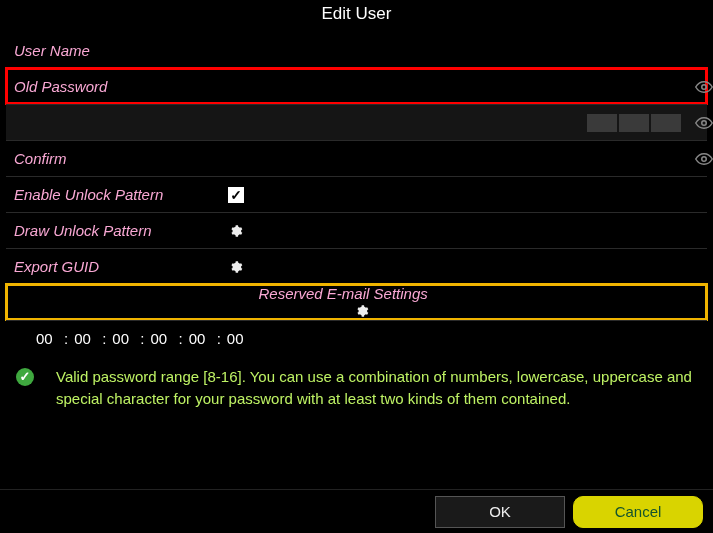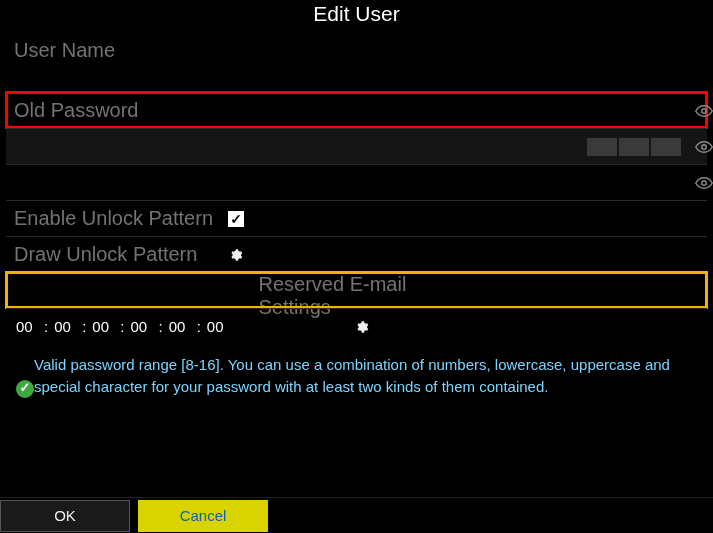--- a/index.html
+++ b/index.html
@@ -1,43 +1,43 @@
 <!DOCTYPE html>
 <html><head>
 <meta charset="utf-8">
 <style>
   * { box-sizing: border-box; margin: 0; padding: 0; }
   html, body { width: 713px; height: 533px; background: #000; color: #e0e0e0; font-family: Arial, sans-serif; font-size: 15px; overflow: hidden; }
   .window { width: 713px; height: 533px; display: flex; flex-direction: column; }
-  .titlebar { height: 28px; line-height: 28px; text-align: center; color: #fff; font-size: 21px; }
+  .titlebar { height: 28px; line-height: 28px; text-align: center; color: #fff; font-size: 17px; }
   .content { flex: 1; padding: 4px 6px 0 6px; }
   .row { display: flex; align-items: center; height: 36px; border-top: 1px solid #2a2a2a; position: relative; }
   .row:first-child { border-top: none; }
-  .label-cell { width: 212px; padding-left: 8px; color: #737373; font-size: 20px; }
+  .label-cell { width: 212px; padding-left: 8px; color: #f9a8d4; font-size: 15px; font-style: italic; }
   .value-cell { flex: 1; display: flex; align-items: center; padding-left: 10px; position: relative; height: 100%; }
   .value-cell input[type=text], .value-cell input[type=password] { background: transparent; border: none; color: #fff; font-size: 15px; width: 100%; outline: none; }
   .eye { position: absolute; right: -6px; top: 50%; transform: translateY(-50%); width: 18px; height: 18px; color: #888; cursor: pointer; }
   .eye svg { width: 18px; height: 18px; }
   .checkbox { width: 16px; height: 16px; background: #fff; display: inline-flex; align-items: center; justify-content: center; cursor: pointer; }
   .checkbox.checked::after { content: "✓"; color: #000; font-size: 14px; font-weight: bold; line-height: 1; }
   .gear { width: 16px; height: 16px; color: #eee; display: inline-flex; align-items: center; justify-content: center; cursor: pointer; }
   .gear svg { width: 14px; height: 14px; }
   .strength { display: flex; gap: 2px; position: absolute; right: 26px; }
   .strength .bar { width: 30px; height: 18px; background: #3a3a3a; }
-  .hl-red { outline: 3px solid #ff0000; outline-offset: -2px; margin-top: 24px; }
+  .hl-red { outline: 3px solid #ff0000; outline-offset: -2px; }
   .hl-yellow { outline: 3px solid #f0b400; outline-offset: -2px; flex-direction: column; }
-  .mac { display: flex; align-items: flex-start; gap: 6px; color: #fff; font-size: 15px; }
+  .mac { display: flex; align-items: flex-start; gap: 6px; color: #fff; font-size: 15px; margin-left: 20px; }
   .mac .oct { min-width: 22px; }
   .mac .sep { color: #fff; }
-  .hint { display: flex; gap: 0; padding: 10px 12px 0 10px; color: #7dd3fc; font-size: 15px; line-height: 1.45; align-items: flex-end; }
+  .hint { display: flex; gap: 22px; padding: 10px 12px 0 10px; color: #bef264; font-size: 15px; line-height: 1.45; }
   .hint-icon { width: 18px; height: 18px; border-radius: 50%; background: #3fa83f; display: flex; align-items: center; justify-content: center; flex-shrink: 0; margin-top: 2px; }
   .hint-icon::after { content: "✓"; color: #fff; font-size: 13px; font-weight: bold; }
-  .footer { height: 36px; display: flex; align-items: center; gap: 8px; padding-right: 10px; border-top: 1px solid #222; }
+  .footer { height: 44px; display: flex; justify-content: flex-end; align-items: center; gap: 8px; padding-right: 10px; border-top: 1px solid #222; }
   .btn { width: 130px; height: 32px; border: 1px solid #555; background: #1a1a1a; color: #eee; font-size: 15px; cursor: pointer; }
-  .btn.cancel { background: #d9d400; color: #0369a1; border-color: #d9d400; }
+  .btn.cancel { background: #d9d400; color: #14532d; border-color: #d9d400; border-radius: 10px; }
   .value-cell.dim { background: #151515; }
 </style>
 </head>
 <body>
 
 <div class="window">
   <div class="titlebar">Edit User</div>
 
   <div class="content">
 
@@ -70,20 +70,21 @@
         <span class="eye">
           <svg viewBox="0 0 24 24" fill="none" stroke="currentColor" stroke-width="2">
               <path d="M1 12s4-7 11-7 11 7 11 7-4 7-11 7S1 12 1 12z"></path>
               <circle cx="12" cy="12" r="3"></circle>
             </svg>
         </span>
       </div>
     </div>
 
     <div class="row">
+      <div class="label-cell">Confirm</div>
       <div class="value-cell">
         <input type="password" value="" style="">
         <span class="eye">
           <svg viewBox="0 0 24 24" fill="none" stroke="currentColor" stroke-width="2">
               <path d="M1 12s4-7 11-7 11 7 11 7-4 7-11 7S1 12 1 12z"></path>
               <circle cx="12" cy="12" r="3"></circle>
             </svg>
         </span>
       </div>
     </div>
@@ -99,20 +100,30 @@
       <div class="label-cell">Draw Unlock Pattern</div>
       <div class="value-cell">
         <span class="gear">
           <svg viewBox="0 0 24 24" fill="currentColor">
               <path d="M12 8a4 4 0 100 8 4 4 0 000-8zm8.94 4a7.94 7.94 0 00-.14-1.5l2.03-1.58-2-3.46-2.39.96a7.96 7.96 0 00-2.6-1.5L15.5 2h-4l-.34 2.92a7.96 7.96 0 00-2.6 1.5l-2.39-.96-2 3.46 2.03 1.58a7.94 7.94 0 000 3l-2.03 1.58 2 3.46 2.39-.96c.78.64 1.66 1.15 2.6 1.5L11.5 22h4l.34-2.92c.94-.35 1.82-.86 2.6-1.5l2.39.96 2-3.46-2.03-1.58c.09-.49.14-.99.14-1.5z"></path>
             </svg>
         </span>
       </div>
     </div>
 
+    <div class="row">
+      <div class="label-cell">Export GUID</div>
+      <div class="value-cell">
+        <span class="gear">
+          <svg viewBox="0 0 24 24" fill="currentColor">
+              <path d="M12 8a4 4 0 100 8 4 4 0 000-8zm8.94 4a7.94 7.94 0 00-.14-1.5l2.03-1.58-2-3.46-2.39.96a7.96 7.96 0 00-2.6-1.5L15.5 2h-4l-.34 2.92a7.96 7.96 0 00-2.6 1.5l-2.39-.96-2 3.46 2.03 1.58a7.94 7.94 0 000 3l-2.03 1.58 2 3.46 2.39-.96c.78.64 1.66 1.15 2.6 1.5L11.5 22h4l.34-2.92c.94-.35 1.82-.86 2.6-1.5l2.39.96 2-3.46-2.03-1.58c.09-.49.14-.99.14-1.5z"></path>
+            </svg>
+        </span>
+      </div>
+    </div>
 
     <div class="row hl-yellow">
       <div class="label-cell">Reserved E-mail Settings</div>
       <div class="value-cell">
         <span class="gear">
           <svg viewBox="0 0 24 24" fill="currentColor">
               <path d="M12 8a4 4 0 100 8 4 4 0 000-8zm8.94 4a7.94 7.94 0 00-.14-1.5l2.03-1.58-2-3.46-2.39.96a7.96 7.96 0 00-2.6-1.5L15.5 2h-4l-.34 2.92a7.96 7.96 0 00-2.6 1.5l-2.39-.96-2 3.46 2.03 1.58a7.94 7.94 0 000 3l-2.03 1.58 2 3.46 2.39-.96c.78.64 1.66 1.15 2.6 1.5L11.5 22h4l.34-2.92c.94-.35 1.82-.86 2.6-1.5l2.39.96 2-3.46-2.03-1.58c.09-.49.14-.99.14-1.5z"></path>
             </svg>
         </span>
       </div>

